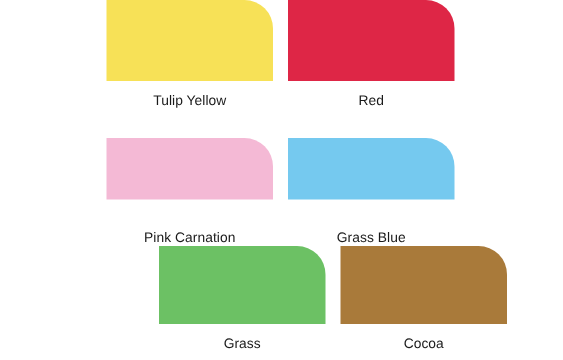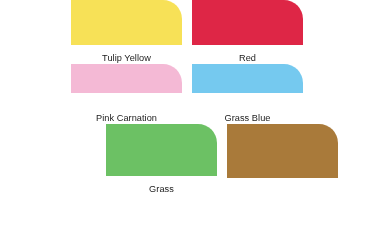--- a/index.html
+++ b/index.html
@@ -65,22 +65,22 @@
     margin-top: 7px;
     white-space: nowrap;
     font-family: "Liberation Sans", "DejaVu Sans", sans-serif;
   }
 
   
   .row-1 .swatch-chip { margin-top: 0px; }
   .row-2 .swatch-chip { margin-top: 0px; }
   .row-3 .swatch-chip { margin-top: 0px; }
 
-  .swatch-grid .cell-r1 { height: 64px; }
-  .swatch-grid .cell-r2 { height: 60px; gap: 12px; }
+  .swatch-grid .cell-r1 { height: 92px; }
+  .swatch-grid .cell-r2 { height: 72px; gap: 12px; }
   .swatch-grid .cell-r3 { height: 71px; margin-left: 35px; }
 </style>
 </head>
 <body style="background: rgb(255, 255, 255);">
 
 <div id="swatch-sheet">
   <div class="swatch-grid">
 
     <div class="swatch-cell cell-r1 row-1">
       <span class="swatch-chip" style="background: rgb(247, 225, 87);"></span>
@@ -102,16 +102,17 @@
       <span class="swatch-label" style="color: rgb(26, 26, 26);">Grass Blue</span>
     </div>
 
     <div class="swatch-cell cell-r3 row-3">
       <span class="swatch-chip" style="background: rgb(108, 193, 100);"></span>
       <span class="swatch-label" style="color: rgb(26, 26, 26);">Grass</span>
     </div>
 
     <div class="swatch-cell cell-r3 row-3">
       <span class="swatch-chip" style="background: rgb(169, 122, 58);"></span>
+      <span class="swatch-label" style="color: rgb(26, 26, 26);">Cocoa</span>
     </div>
 
   </div>
 </div>
 
 </body></html>

